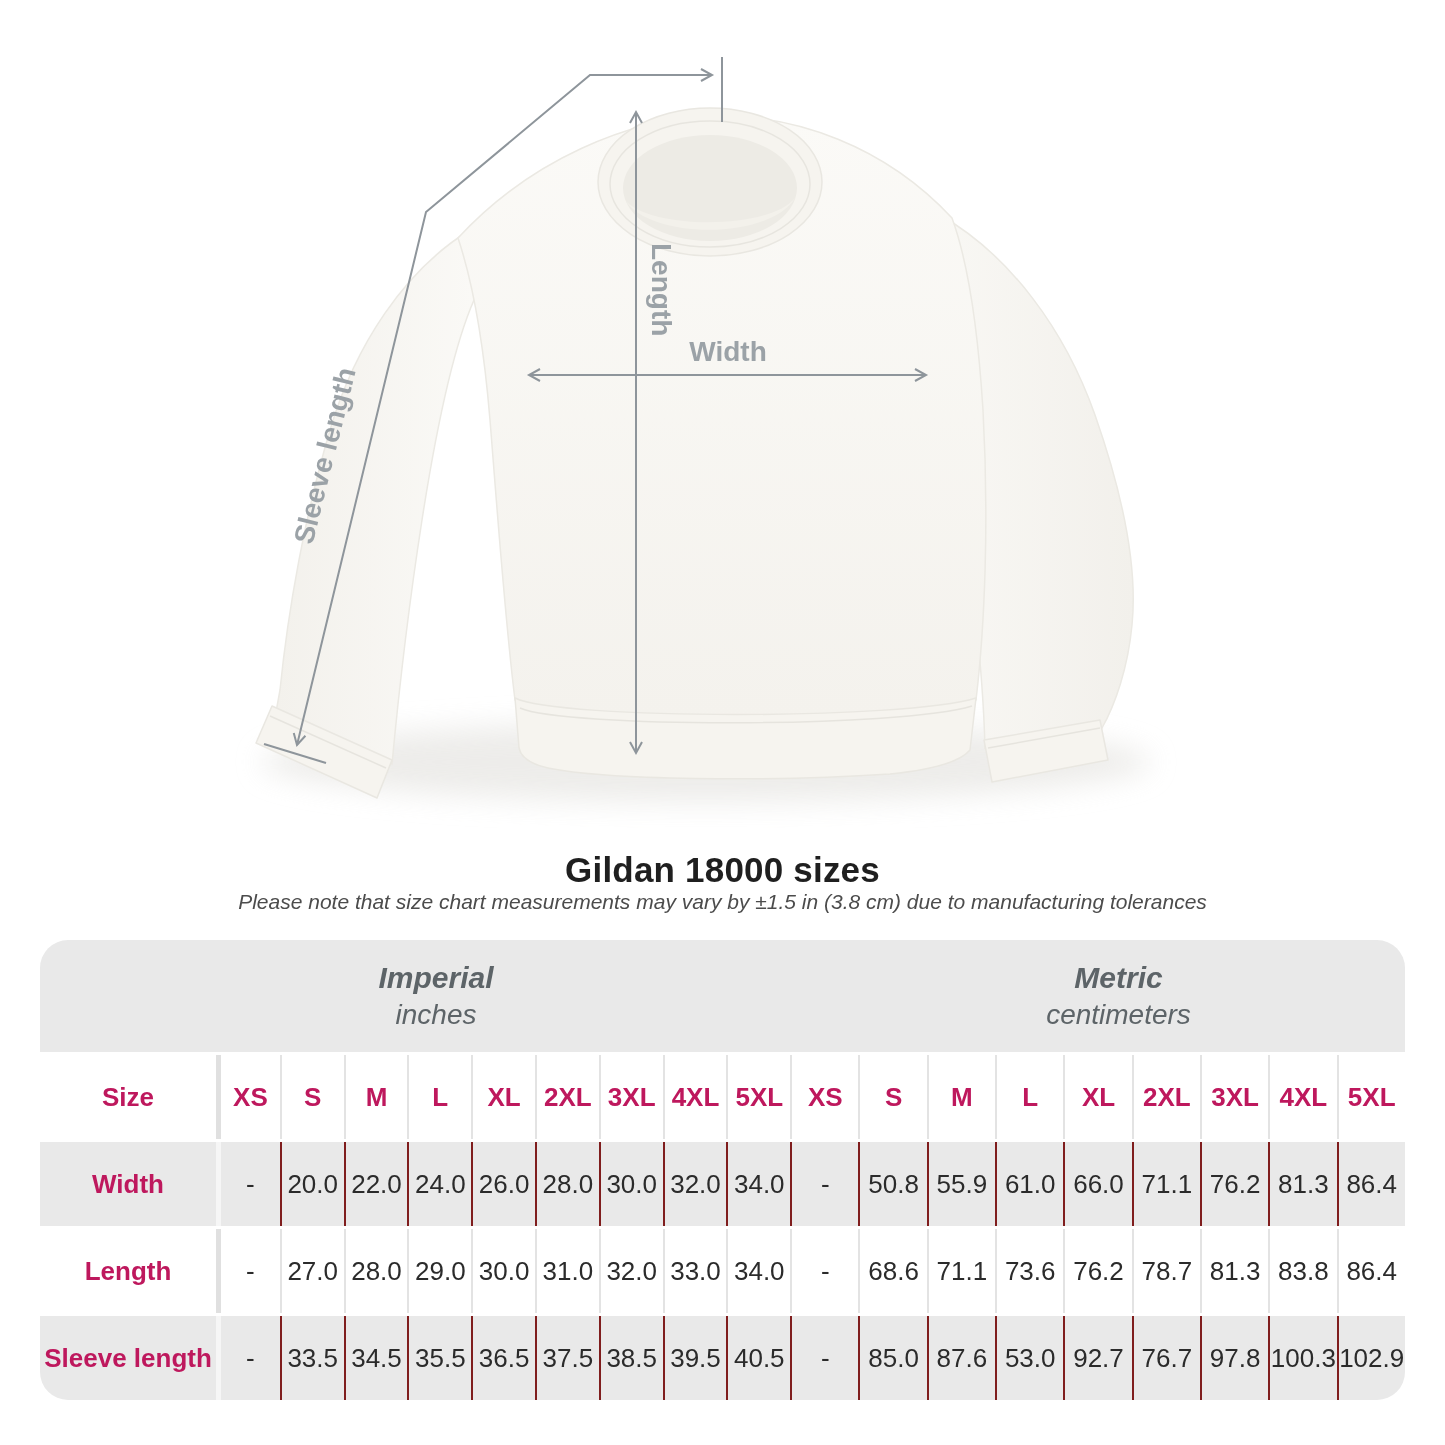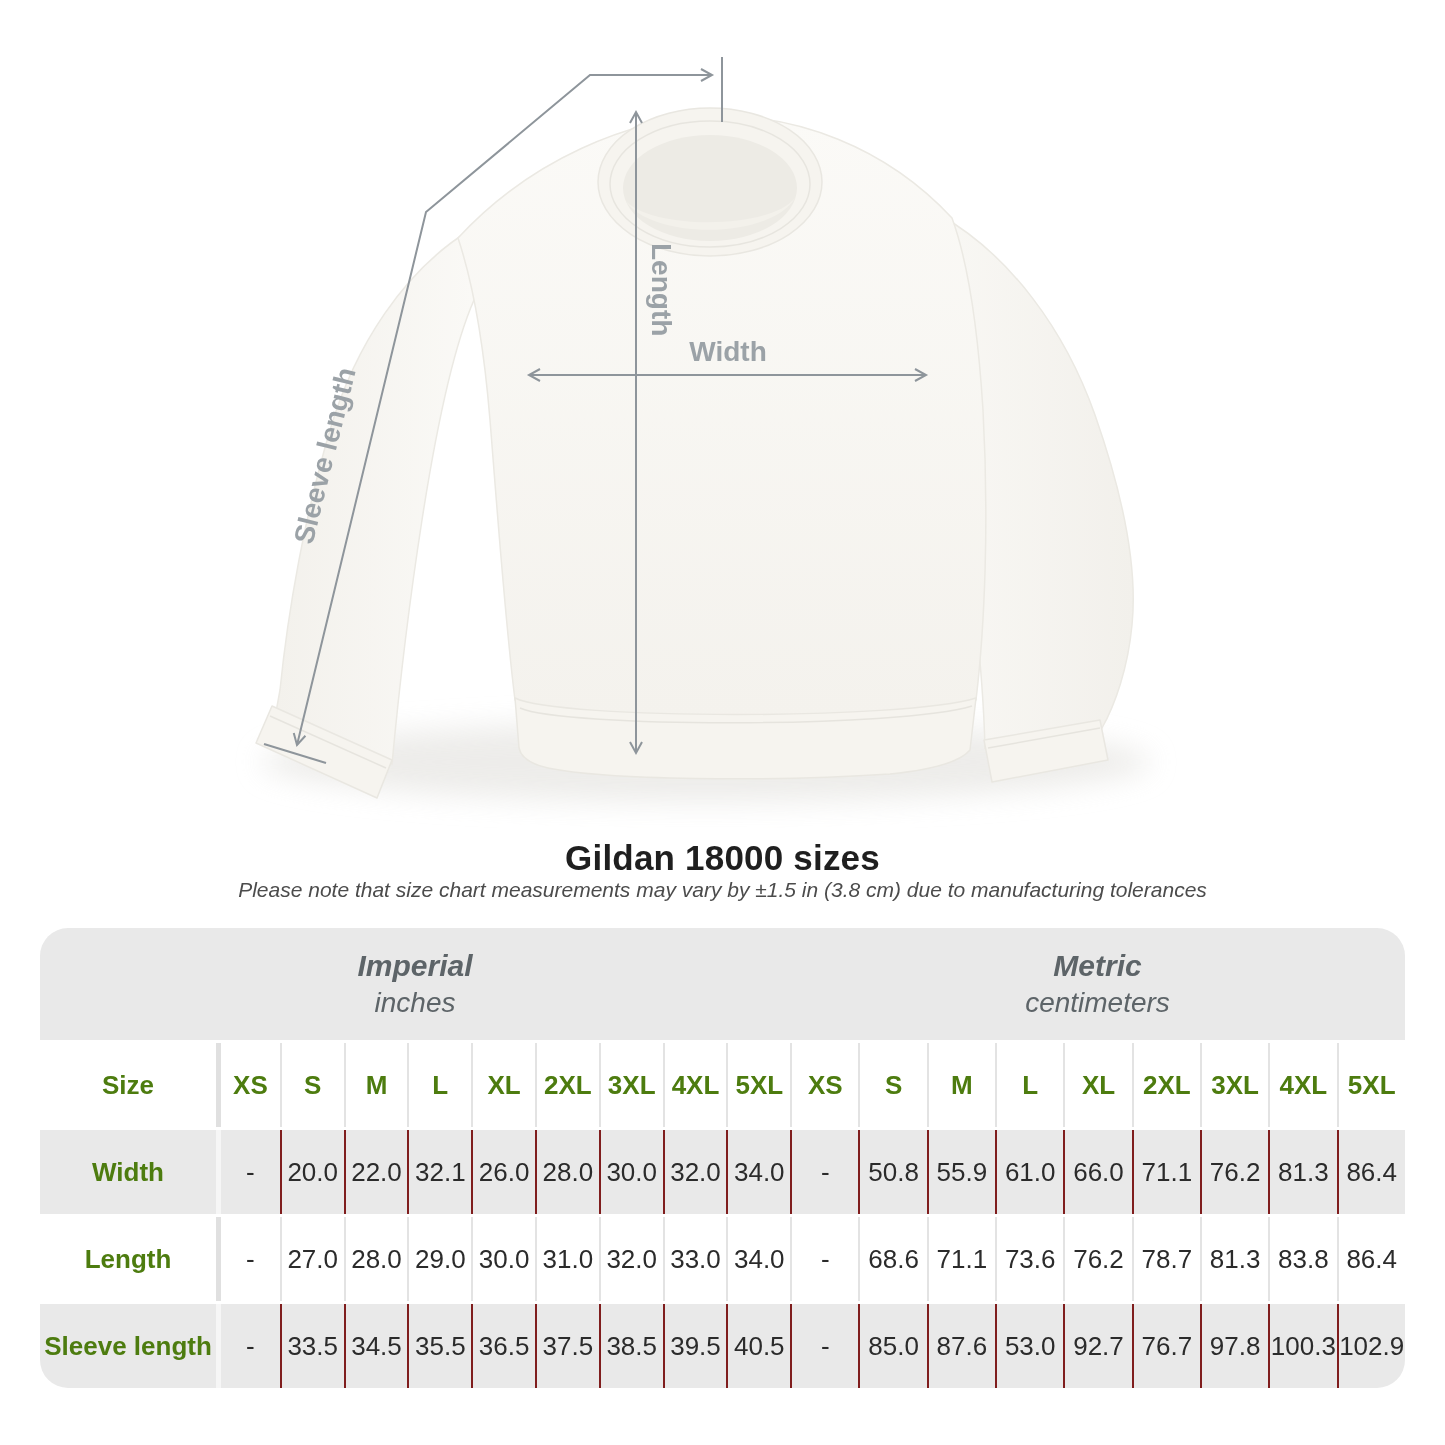--- a/index.html
+++ b/index.html
@@ -7,21 +7,21 @@
     position:relative;
     width:1445px;height:1445px;
     background:#ffffff;
     font-family:"Liberation Sans",sans-serif;
     overflow:hidden;
   }
   .figure-wrap{position:relative;width:1445px;height:828px;}
   .figure-wrap svg{display:block;}
 
   .chart-title{
-    margin-top:10px;
+    margin-top:22px;
     text-align:center;
     font-size:35px;
     font-weight:bold;
     color:#1f1f1f;
     letter-spacing:.2px;
   }
   .chart-note{
     margin-top:0;
     text-align:center;
     font-style:italic;
@@ -32,20 +32,21 @@
   .size-table{
     margin:26px 40px 0 40px;
     width:1365px;
   }
   .band-row{
     display:grid;
     grid-template-columns:750px 615px;
     height:112px;
     background:#e9e9e9;
     border-radius:28px 28px 0 0;
+    padding-left:21px;
   }
   .band-cell{
     display:flex;flex-direction:column;
     align-items:center;justify-content:center;
     color:#5d6468;
   }
   .band-title{font-size:30px;font-weight:bold;font-style:italic;line-height:1.15;}
   .band-unit{font-size:28px;font-style:italic;margin-top:4px;}
 
   .t-row{
@@ -57,21 +58,21 @@
   .t-row.row-white{background:#ffffff;}
   .t-row.row-gray{background:#e9e9e9;}
   .t-row.row-last{border-radius:0 0 28px 28px;overflow:hidden;}
   .t-cell{
     display:flex;align-items:center;justify-content:center;
     font-size:26px;
     color:#2b2b2b;
   }
   .t-cell.head,.t-cell.label{
     font-weight:bold;
-    color:#4d7c0f;
+    color:#be185d;
   }
   .row-white .t-cell + .t-cell{border-left:2px solid #e3e3e3;}
   .row-gray  .t-cell + .t-cell{border-left:2px solid #7f1d1d;}
   .row-white .t-cell.after-label{border-left:5px solid #e0e0e0;}
   .row-gray  .t-cell.after-label{border-left:5px solid #f6f6f6;}
 </style>
 </head>
 <body>
 
 <div class="page">
@@ -201,21 +202,21 @@
           <div class="t-cell head">2XL</div>
           <div class="t-cell head">3XL</div>
           <div class="t-cell head">4XL</div>
           <div class="t-cell head">5XL</div>
         </div>
         <div class="t-row row-gray">
           <div class="t-cell label">Width</div>
           <div class="t-cell after-label">-</div>
           <div class="t-cell">20.0</div>
           <div class="t-cell">22.0</div>
-          <div class="t-cell">32.1</div>
+          <div class="t-cell">24.0</div>
           <div class="t-cell">26.0</div>
           <div class="t-cell">28.0</div>
           <div class="t-cell">30.0</div>
           <div class="t-cell">32.0</div>
           <div class="t-cell">34.0</div>
           <div class="t-cell">-</div>
           <div class="t-cell">50.8</div>
           <div class="t-cell">55.9</div>
           <div class="t-cell">61.0</div>
           <div class="t-cell">66.0</div>

